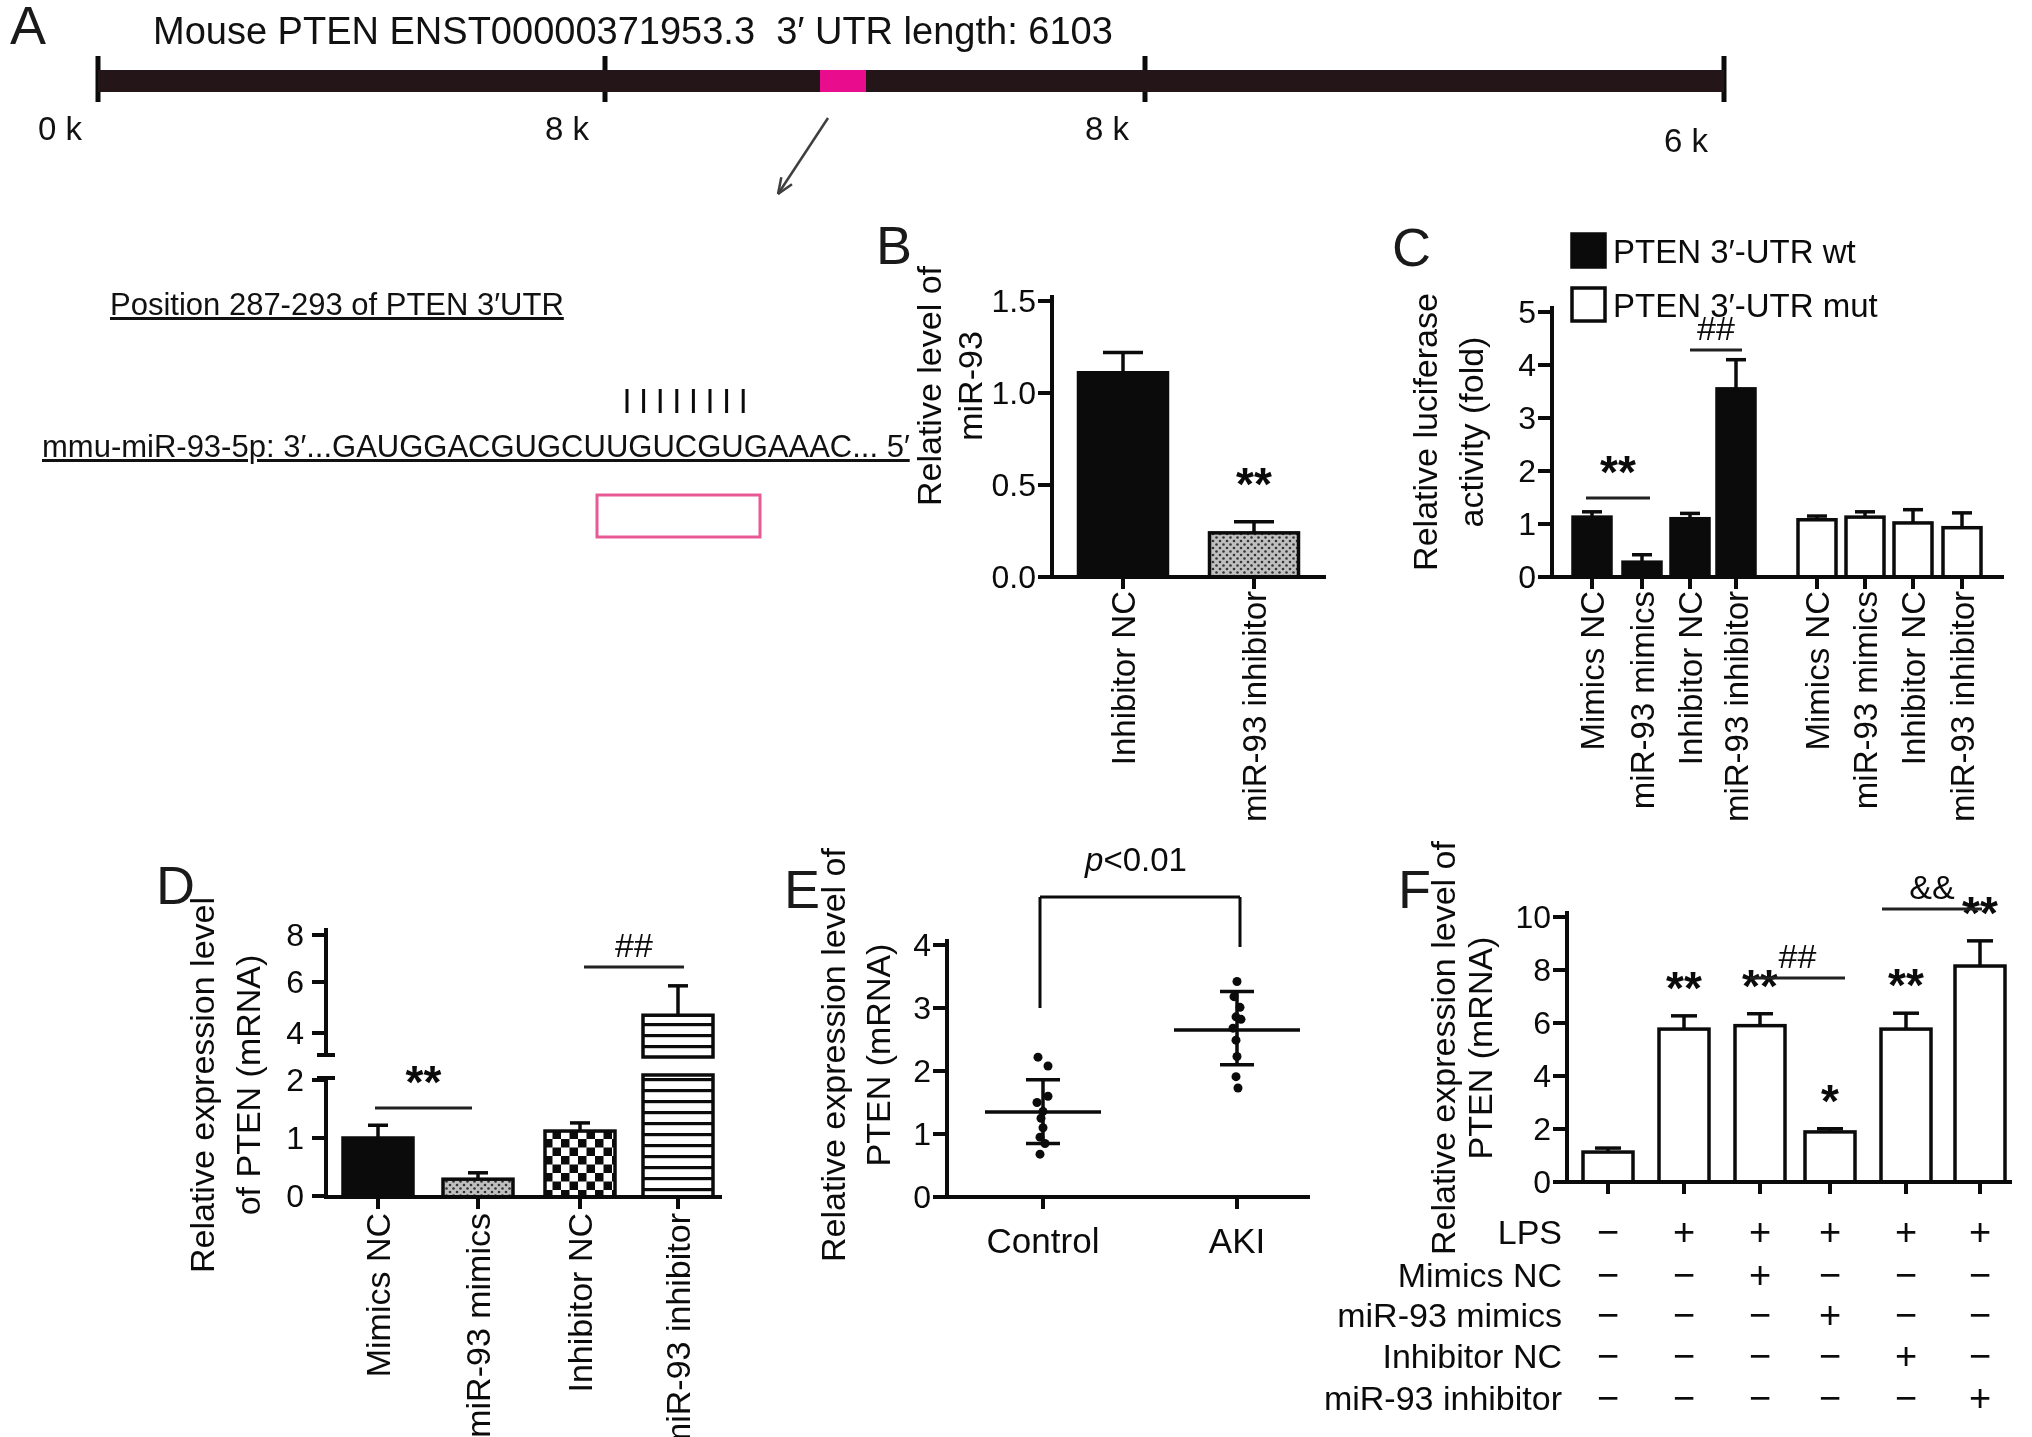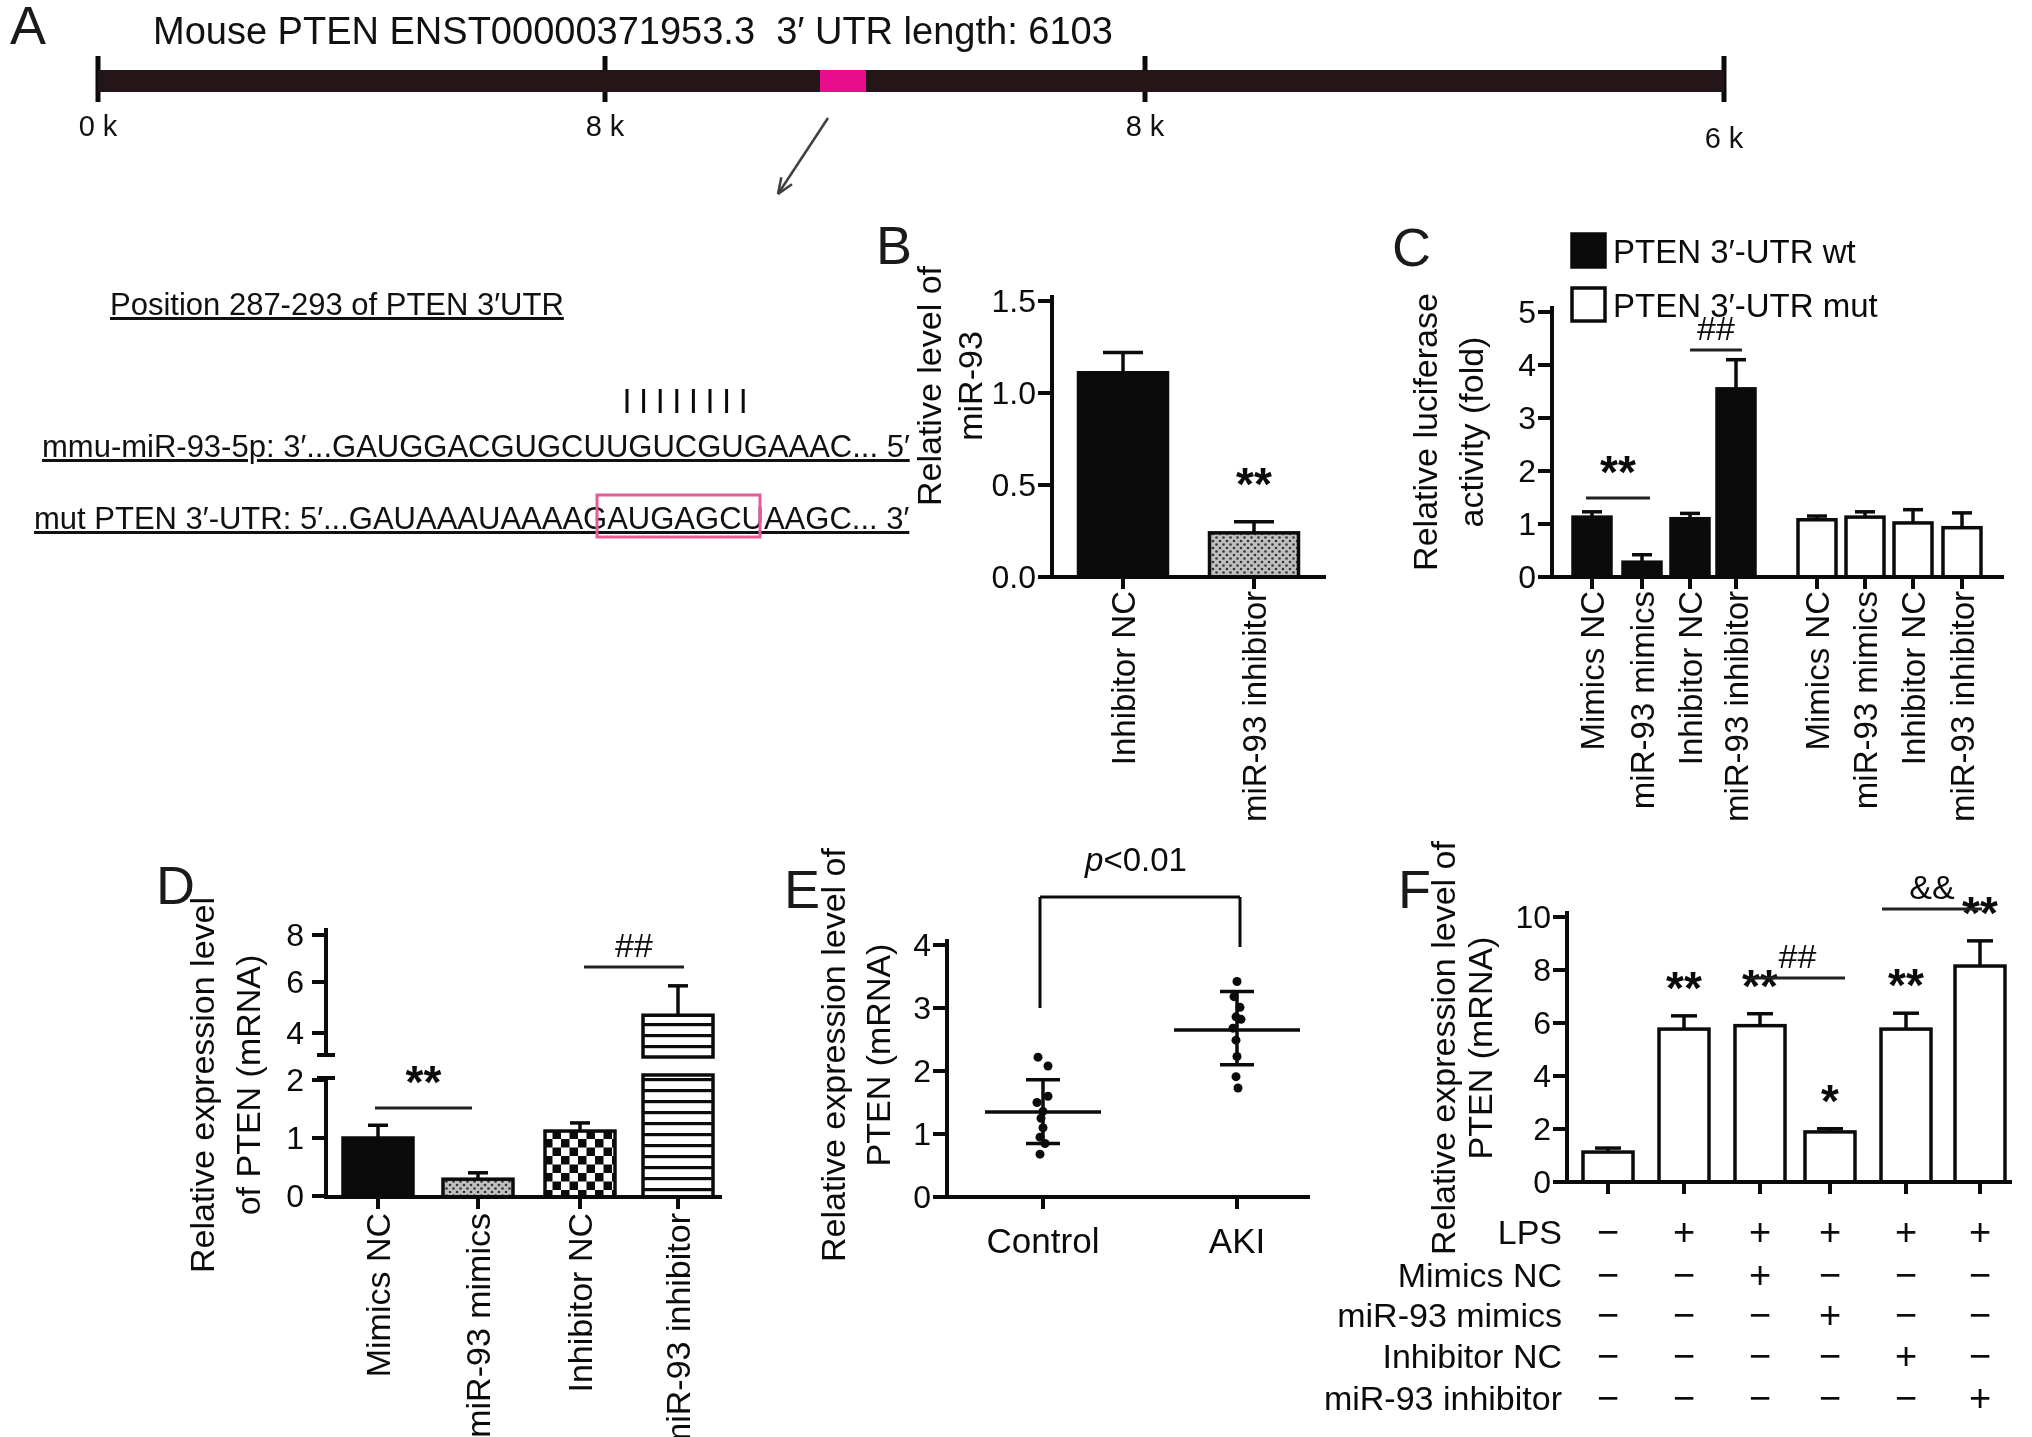--- a/index.html
+++ b/index.html
@@ -1,21 +1,21 @@
 <!DOCTYPE html>
 <html><head>
 <meta charset="utf-8">
 <style>
   html,body{margin:0;padding:0;background:#fff;}
   #fig{position:relative;width:2032px;height:1437px;background:#fff;overflow:hidden;
        font-family:"Liberation Sans",sans-serif;color:#111;}
   .abs{position:absolute;white-space:pre;line-height:1;}
   .plabel{font-size:54px;color:#1a1a1a;}
   .atitle{font-size:38px;}
-  .atick{font-size:29px;width:120px;text-align:center;margin-left:-60px;}
+  .atick{font-size:33px;width:120px;margin-left:-60px;}
   .seq{font-size:31px;text-decoration:underline;}
   #charts{position:absolute;left:0;top:0;}
 </style>
 </head>
 <body>
 
 <div id="fig">
   <div class="abs plabel" style="left:10px;top:-2px">A</div>
   <div class="abs plabel" style="left:876px;top:218px">B</div>
   <div class="abs plabel" style="left:1392px;top:220px">C</div>
@@ -25,21 +25,20 @@
 
   <div class="abs atitle" style="left:153px;top:12px">Mouse PTEN ENST00000371953.3&nbsp;&nbsp;3′ UTR length: 6103</div>
 
   <div class="abs atick" style="left:98px;top:112px">0 k</div>
   <div class="abs atick" style="left:605px;top:112px">8 k</div>
   <div class="abs atick" style="left:1145px;top:112px">8 k</div>
   <div class="abs atick" style="left:1724px;top:124px">6 k</div>
 
   <div class="abs seq" style="left:110px;top:289px">Position 287-293 of PTEN 3′UTR</div>
   <div class="abs seq" style="left:42px;top:431px">mmu-miR-93-5p: 3′...GAUGGACGUGCUUGUCGUGAAAC... 5′</div>
-  <div class="abs seq" style="left:34px;top:503px">mut PTEN 3′-UTR: 5′...GAUAAAUAAAAGAUGAGCUAAGC... 3′</div>
 
   <svg id="charts" width="2032" height="1437" viewBox="0 0 2032 1437">
     <defs>
       <pattern id="gray-dots" width="7" height="7" patternUnits="userSpaceOnUse">
         <rect width="7" height="7" fill="#bfbfbf"></rect>
         <circle cx="2" cy="2" r="1.3" fill="#333"></circle>
         <circle cx="5.5" cy="5.5" r="1.3" fill="#333"></circle>
       </pattern>
       <pattern id="checkerboard" width="17" height="17" patternUnits="userSpaceOnUse">
         <rect width="17" height="17" fill="#fff"></rect>

